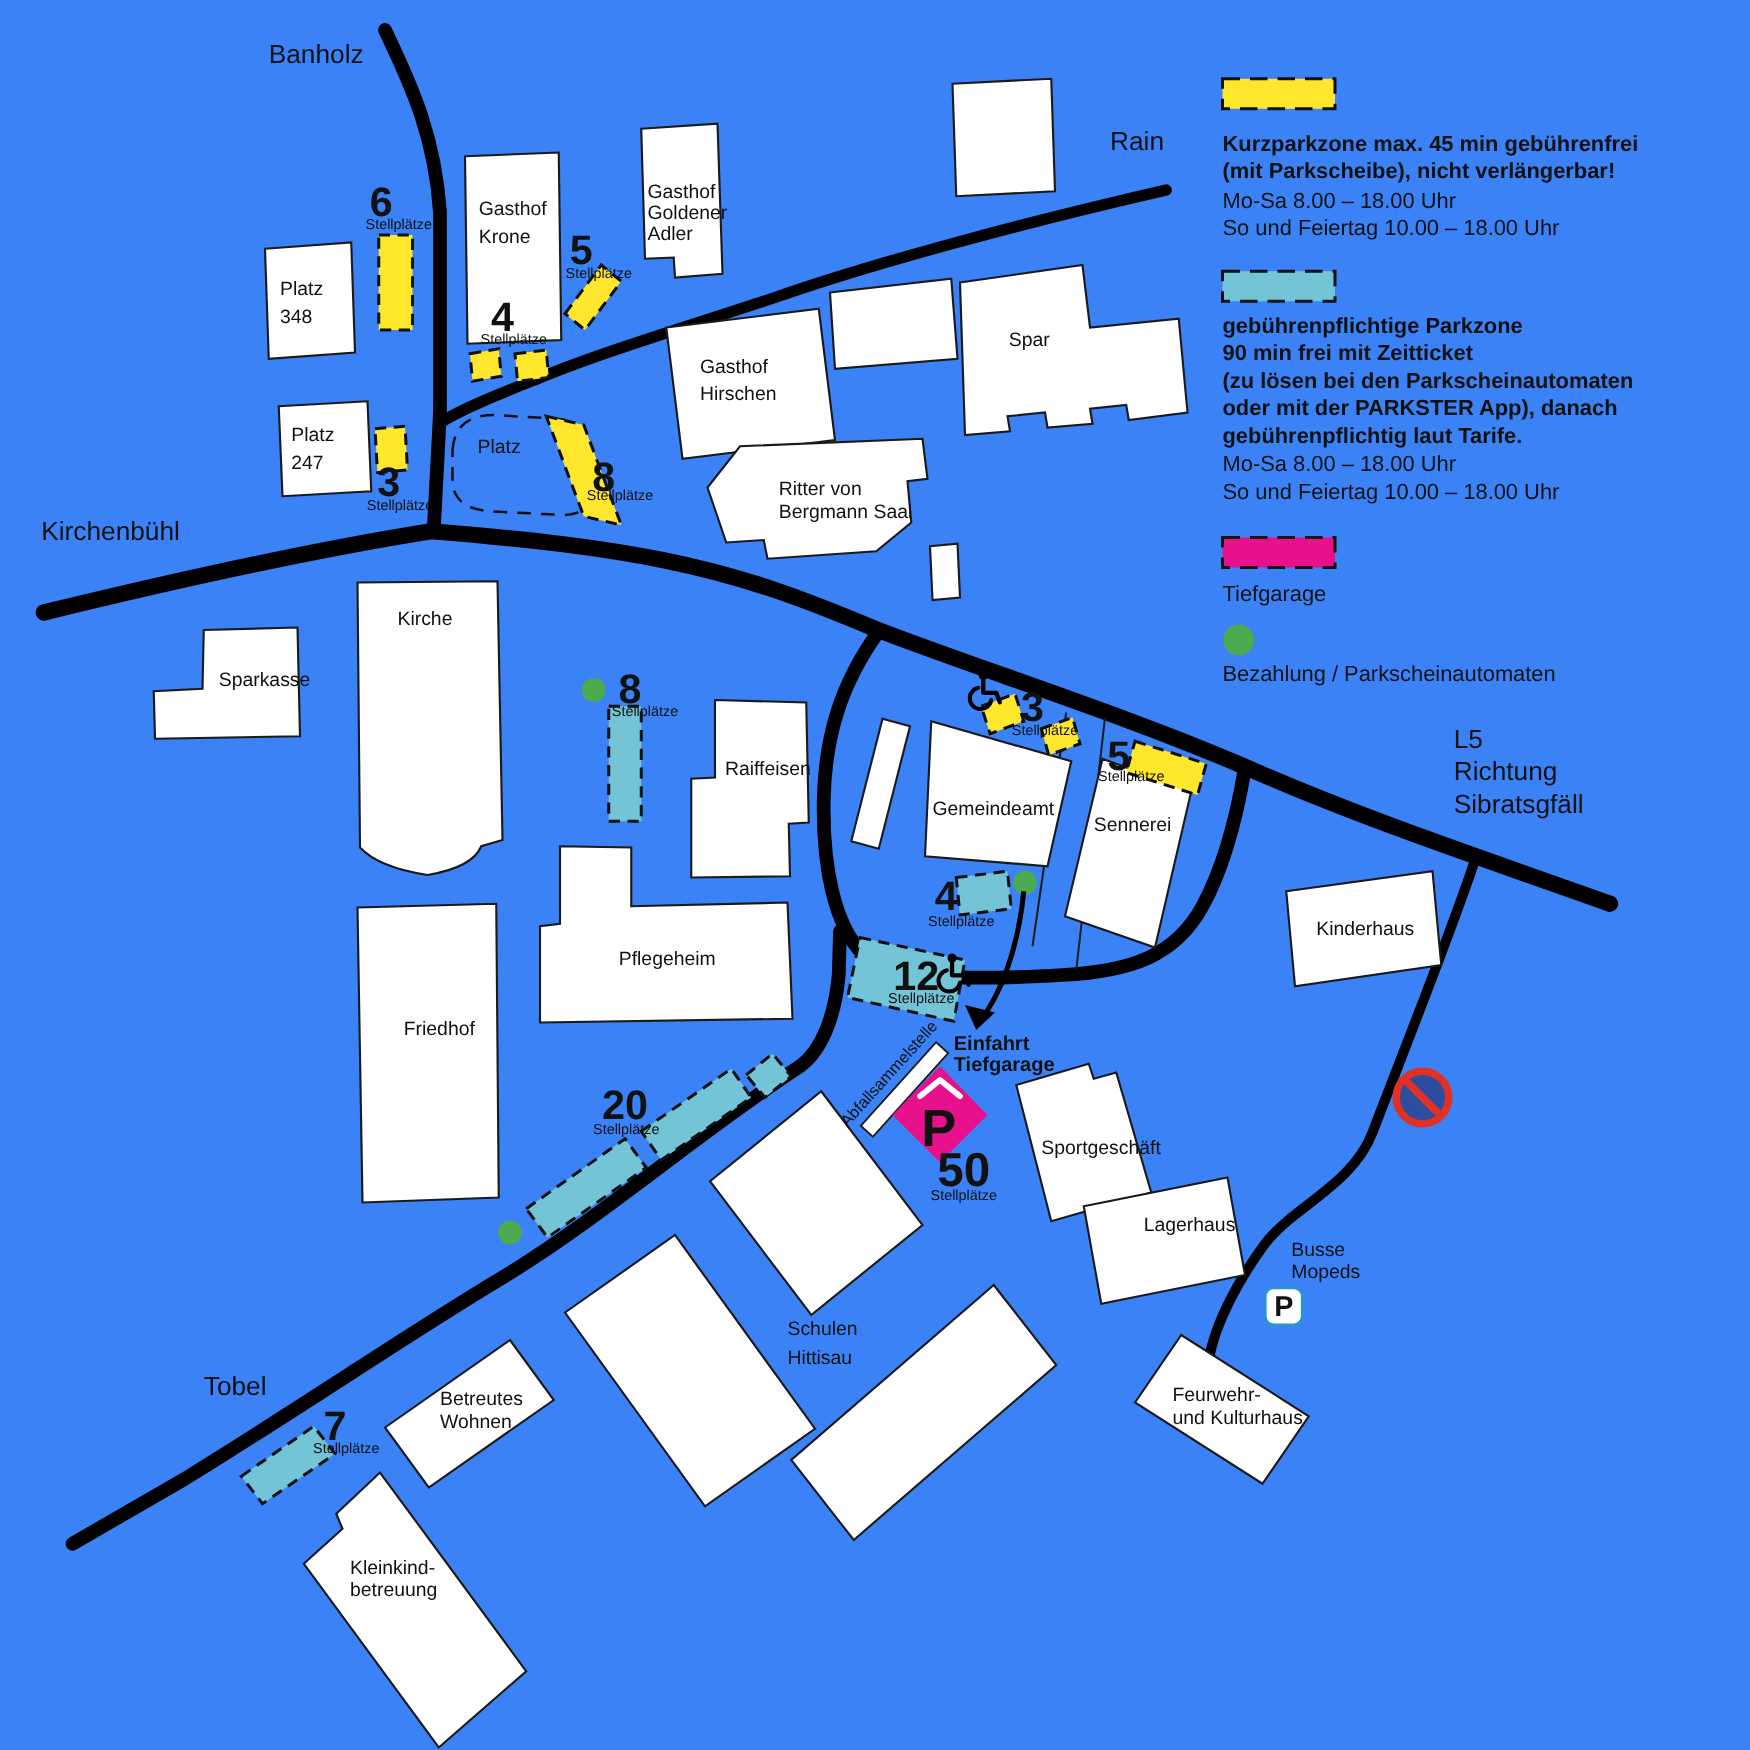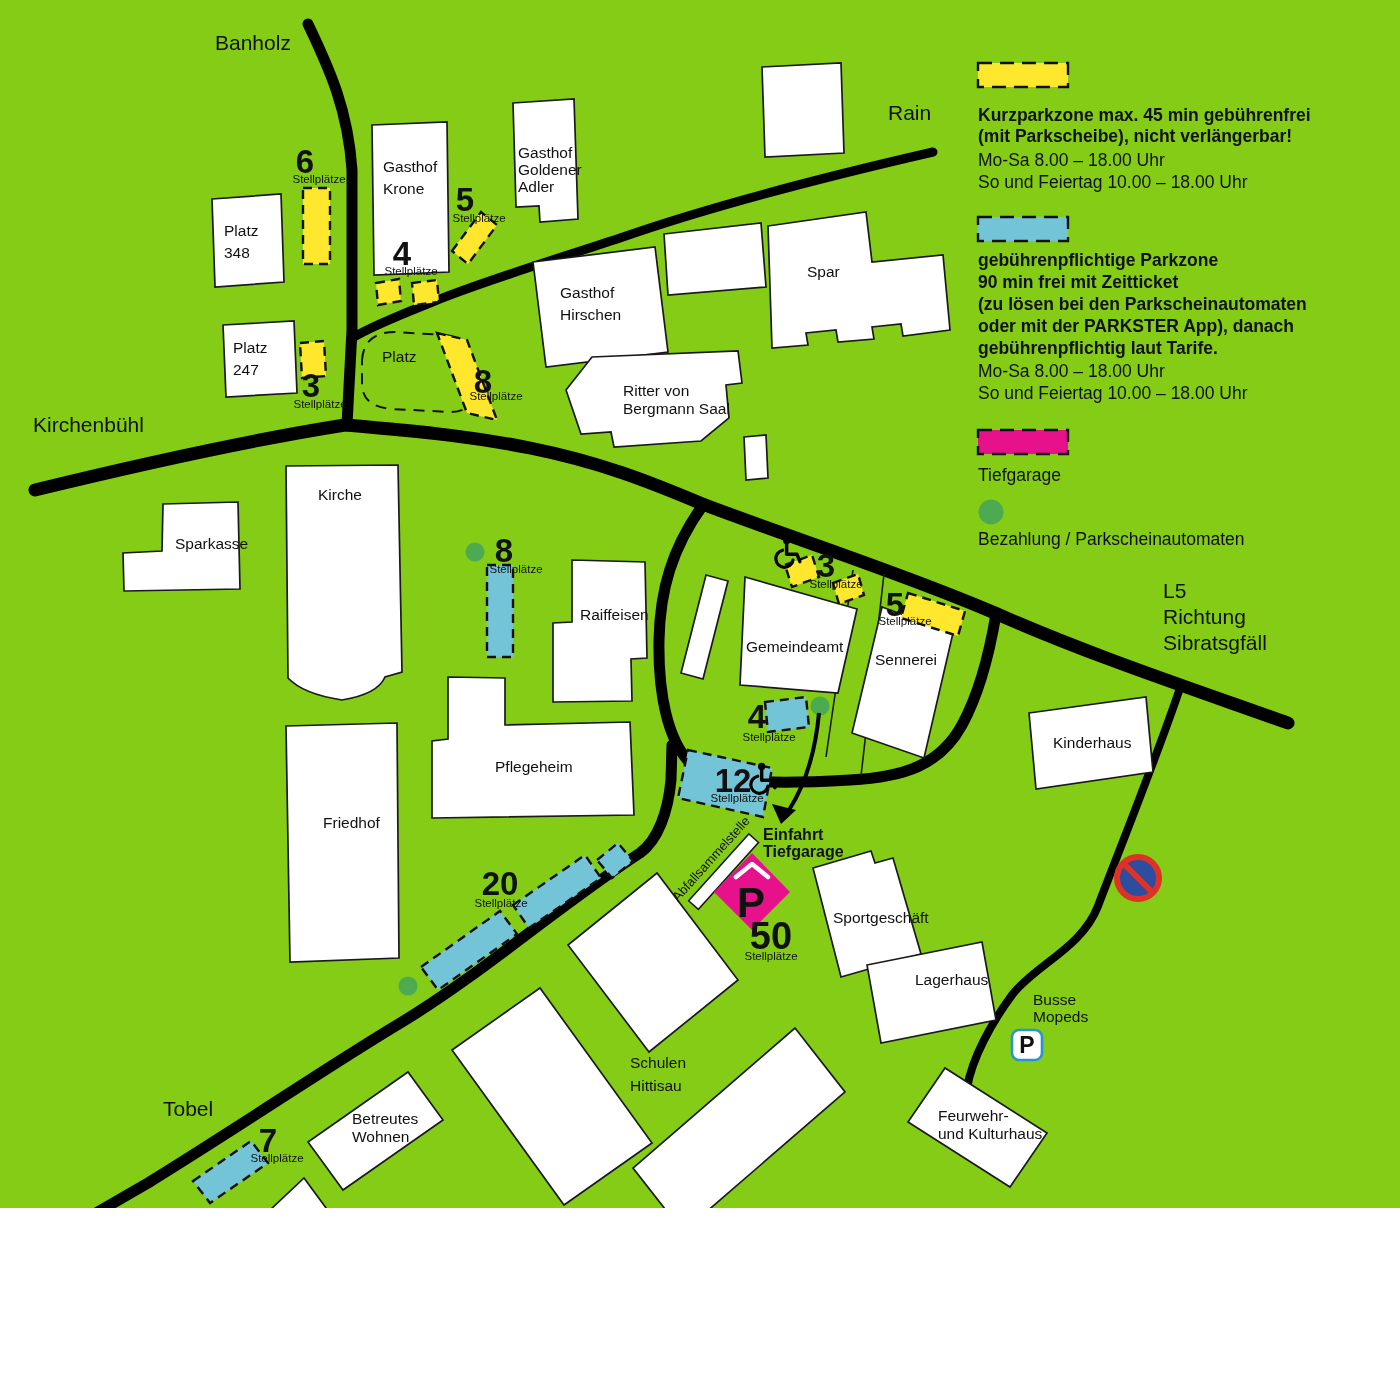--- a/index.html
+++ b/index.html
@@ -1,17 +1,17 @@
 <!DOCTYPE html>
 <html><head>
 <meta charset="utf-8">
 <style>
   html,body{margin:0;padding:0;background:#fff;}
   body{font-family:"Liberation Sans", sans-serif;}
-  .stage{position:relative;width:1400px;height:1208px;background:#84cc16;overflow:hidden;}
+  .stage{position:relative;width:1400px;height:1400px;background:#3b82f6;overflow:hidden;}
   svg{display:block;}
   svg text{font-family:"Liberation Sans", sans-serif;fill:#111;}
   .bld{fill:#fff;stroke:#1a1a1a;stroke-width:1.7;stroke-linejoin:miter;}
   .road{fill:none;stroke:#000;stroke-linecap:round;stroke-linejoin:round;}
   .thin{fill:none;stroke:#1a1a1a;stroke-width:1.6;}
   .zoneY{stroke:#111;stroke-width:2.4;stroke-dasharray:9 6;}
   .zoneB{stroke:#111;stroke-width:2.4;stroke-dasharray:9 6;}
   .lbl{font-size:15.5px;}
   .roadlbl{font-size:21px;}
   .num{font-size:33px;font-weight:bold;text-anchor:middle;}

